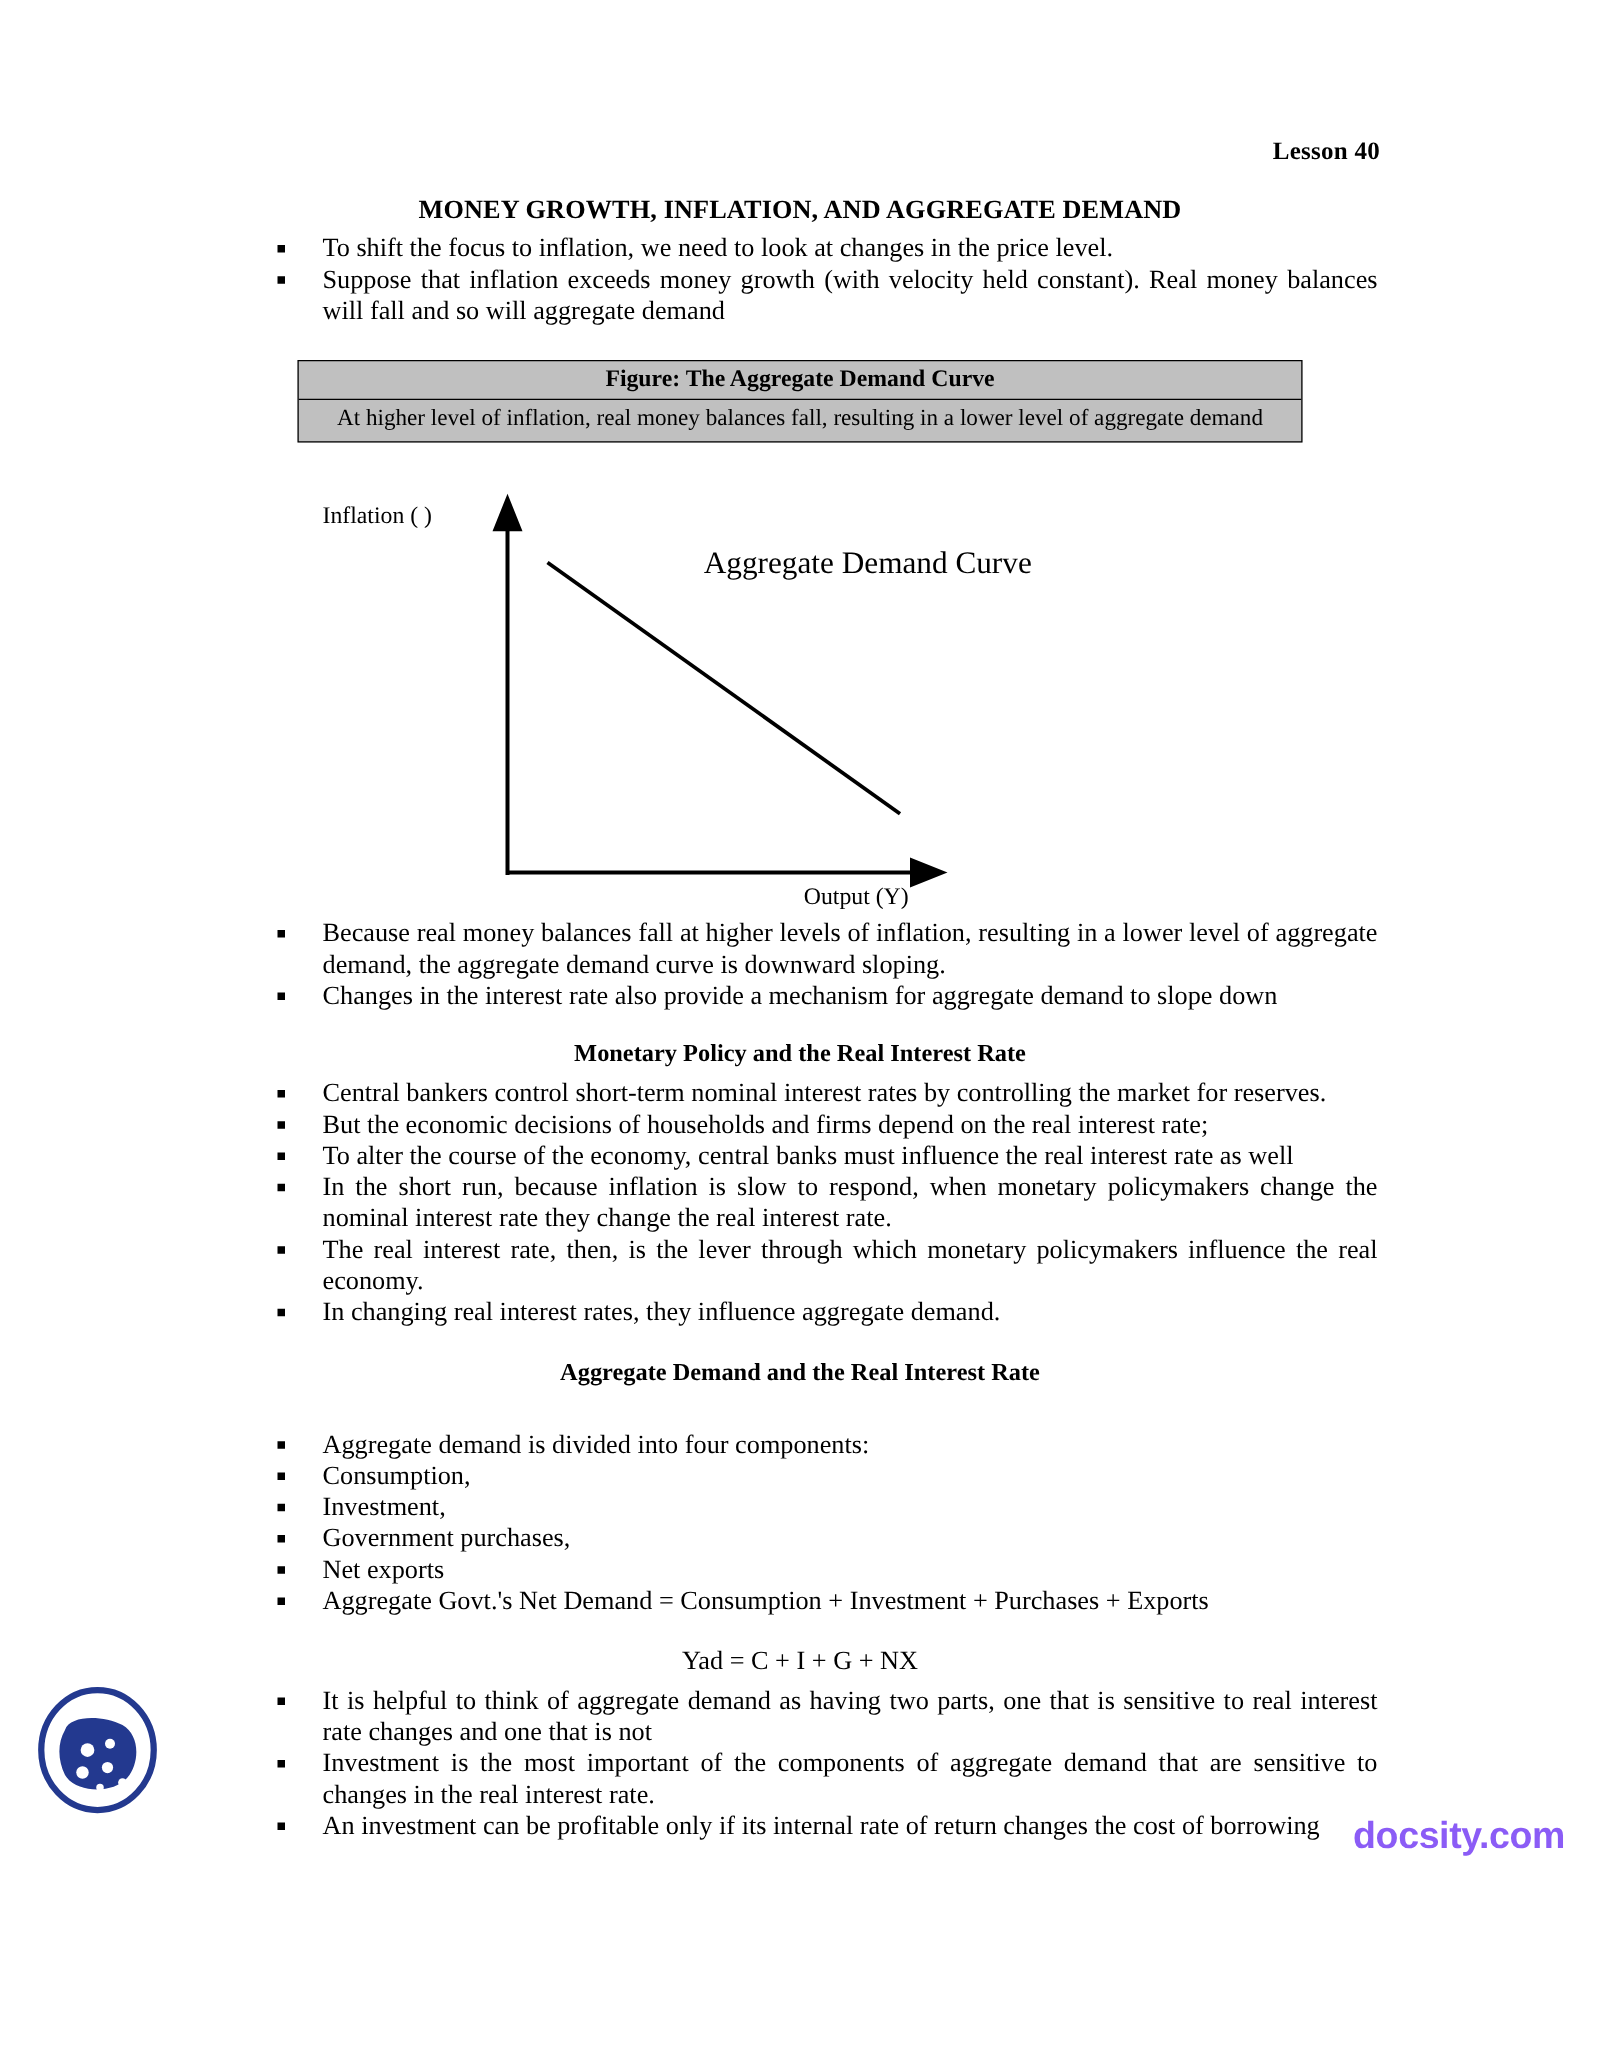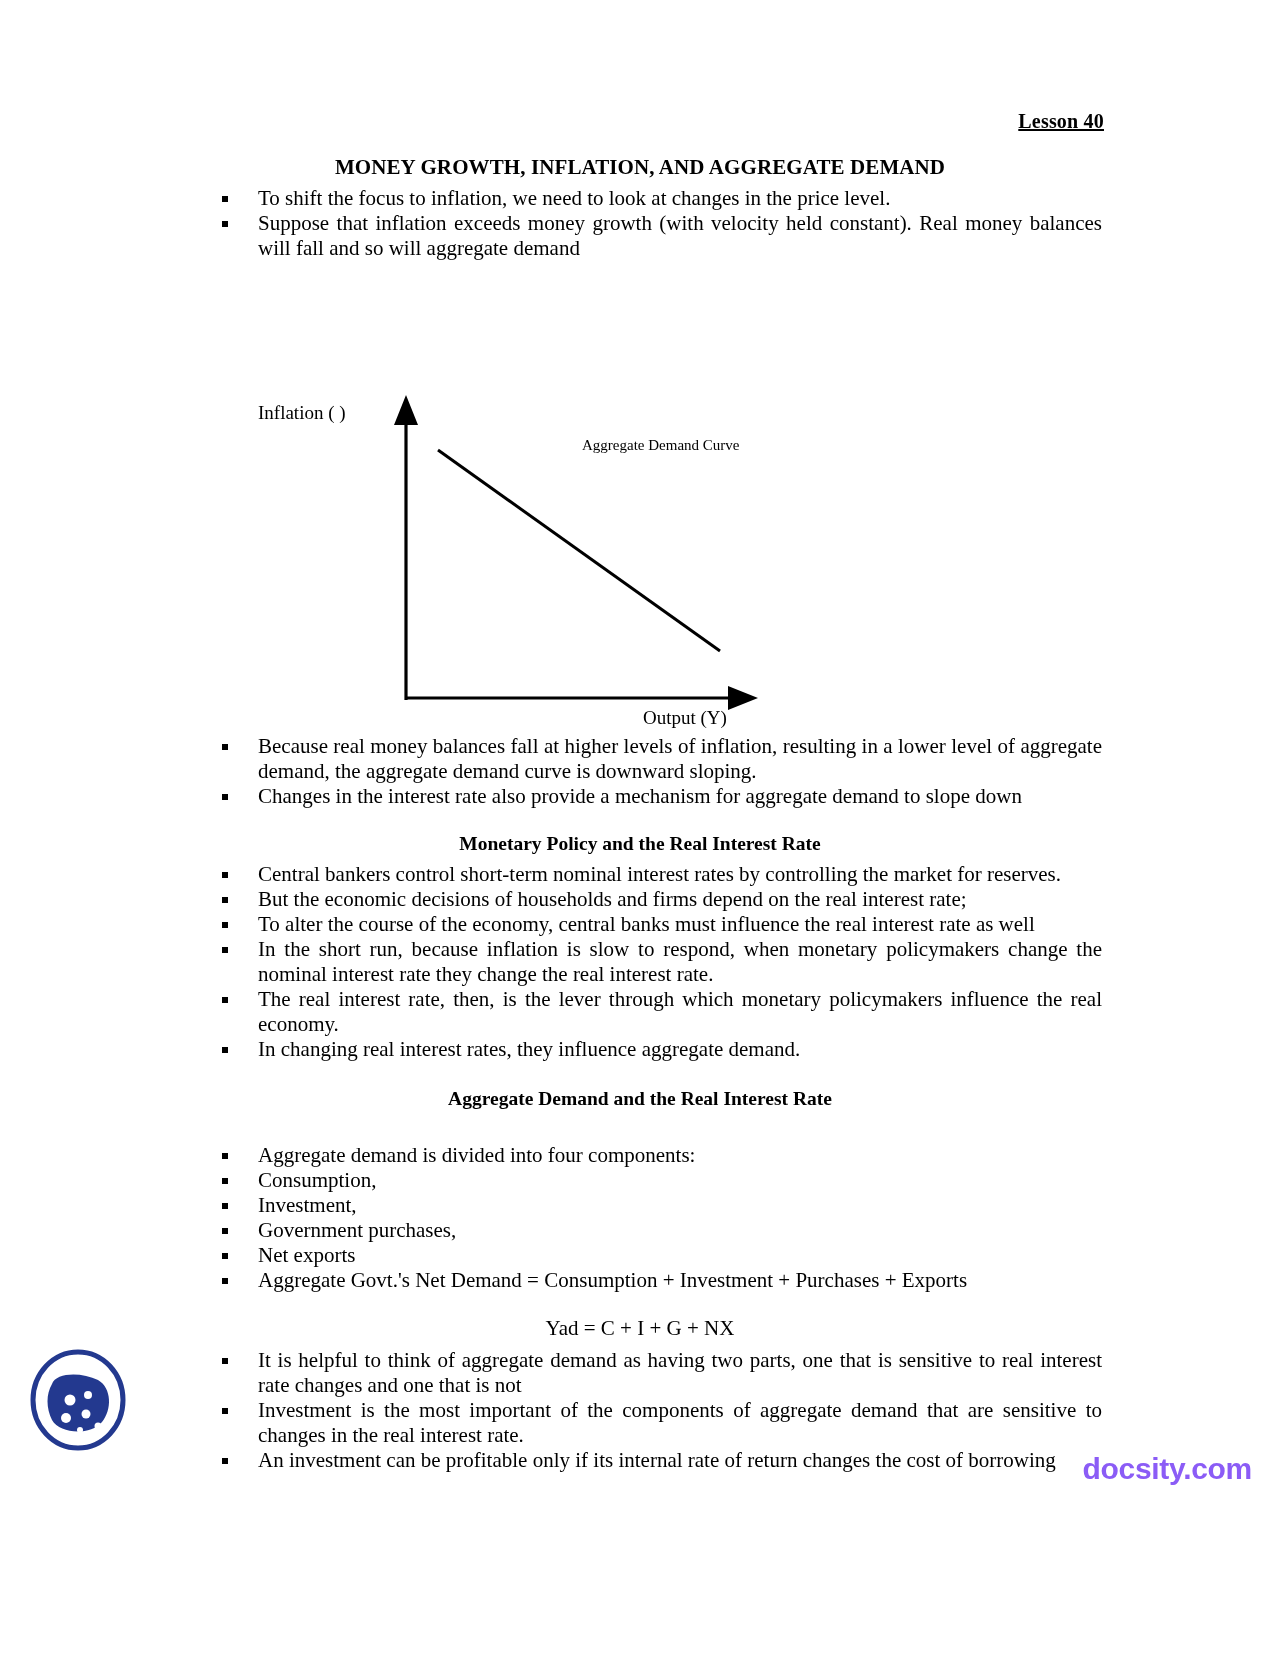--- a/index.html
+++ b/index.html
@@ -23,21 +23,20 @@
   }
 
   
   .lesson-label {
     position: absolute;
     right: 176px;
     top: 110px;
     font-size: 20px;
     font-weight: bold;
     letter-spacing: 0.2px;
-    text-decoration: underline;
   }
   .doc-title {
     position: absolute;
     left: 0; right: 0;
     top: 155px;
     text-align: center;
     font-size: 21px;
     font-weight: bold;
     letter-spacing: 0.1px;
   }
@@ -101,23 +100,23 @@
   }
   .chart svg { display: block; }
   .chart-ylabel {
     position: absolute;
     left: 20px;
     top: 17px;
     font-size: 19px;
   }
   .chart-series-label {
     position: absolute;
-    left: 344px;
+    left: 325px;
     top: 52px;
-    font-size: 15px;
+    font-size: 25px;
     white-space: nowrap;
   }
   .chart-xlabel {
     position: absolute;
     left: 405px;
     top: 322px;
     font-size: 19px;
   }
 
   
@@ -162,20 +161,24 @@
 <div class="page">
 
   <div class="lesson-label">Lesson 40</div>
   <div class="doc-title">MONEY GROWTH, INFLATION, AND AGGREGATE DEMAND</div>
 
   <div class="bullets" style="top:186px;">
     <div class="bullet">To shift the focus to inflation, we need to look at changes in the price level.</div>
     <div class="bullet justify">Suppose that inflation exceeds money growth (with velocity held constant).  Real money balances will fall and so will aggregate demand</div>
   </div>
 
+  <div class="figure-box">
+    <div class="figure-title">Figure: The Aggregate Demand Curve</div>
+    <div class="figure-caption">At higher level of inflation, real money balances fall, resulting in a lower level of aggregate demand</div>
+  </div>
 
   <div class="chart">
     <svg width="820" height="350" viewBox="0 0 820 350">
 
       <line x1="168" y1="30" x2="168" y2="315" stroke="#000" stroke-width="3.2"></line>
 
       <polygon points="168,10 156,40 180,40" fill="#000"></polygon>
 
       <line x1="168" y1="313" x2="500" y2="313" stroke="#000" stroke-width="3.2"></line>
 

